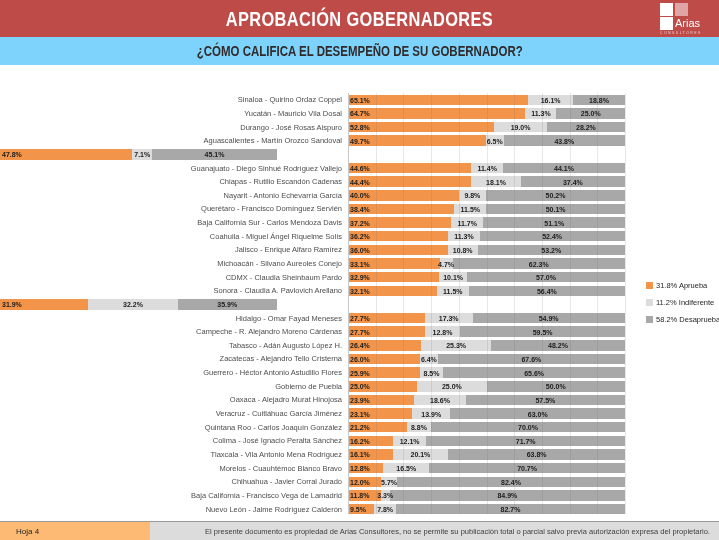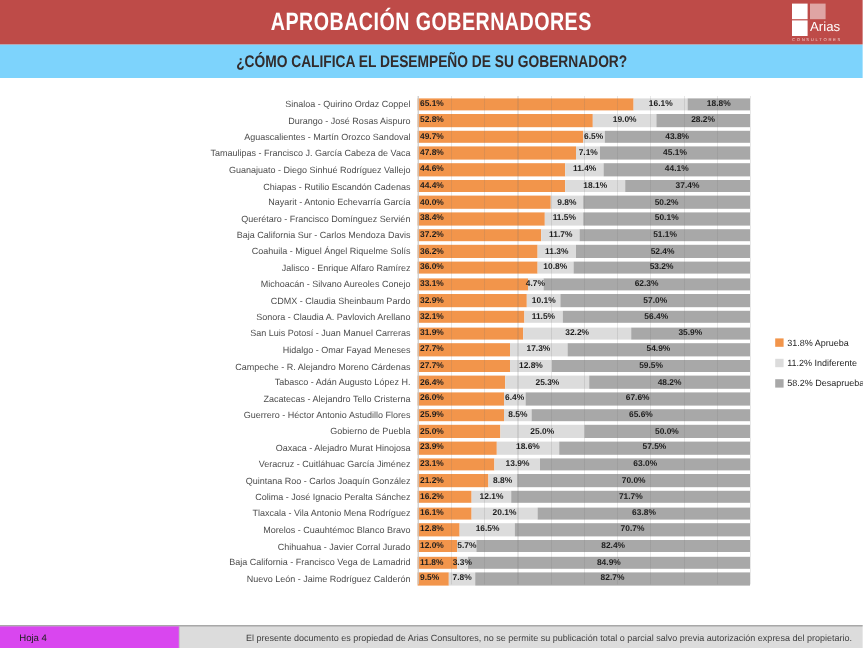--- a/index.html
+++ b/index.html
@@ -18,21 +18,21 @@
   .logo .sq3 { left:2px; top:14px; }
   .logo .brand { position:absolute; left:17px; top:14px; color:#fff; font-size:11px; line-height:13px; }
   .logo .brand-sub { position:absolute; left:2px; top:28px; color:rgba(255,255,255,.75);
                      font-size:3.5px; letter-spacing:1.4px; white-space:nowrap; }
 
   
   .subband { height:28px; background:#7dd3fc; display:flex; align-items:center; justify-content:center; }
   .subtitle { color:#322B2B; font-size:14px; font-weight:bold; transform:scaleX(.82); white-space:nowrap; }
 
   
-  .chart-wrap { position:relative; margin-top:15px; width:719px; }
+  .chart-wrap { position:relative; margin-top:28px; width:719px; }
   .gridoverlay { position:absolute; top:0; bottom:2px; left:348px; width:278px;
                  border-left:1px solid #c9c9c9; pointer-events:none; z-index:5;
                  background:repeating-linear-gradient(to right, transparent 0, transparent 26.7px,
                    rgba(110,110,110,.16) 26.7px, rgba(110,110,110,.16) 27.7px); }
   .row { display:flex; align-items:center; height:13.65px; }
   .rowlabel { width:348px; text-align:right; padding-right:6px; font-size:7.5px; color:#4d4d4d; white-space:nowrap; }
   .track { position:relative; width:277px; height:10.5px; display:flex; }
   .seg { height:100%; position:relative; }
   .segval { position:absolute; top:50%; font-size:7px; font-weight:bold; color:#1c1c1c; white-space:nowrap; z-index:6; }
   .segval.first { left:2px; transform:translateY(-50%); }
@@ -40,21 +40,21 @@
 
   
   .legend { position:absolute; left:646px; top:281px; }
   .legend-item { display:flex; align-items:center; margin-bottom:8px; }
   .legend-swatch { width:7px; height:7px; margin-right:3px; flex:none; }
   .legend-label { font-size:7.5px; color:#262626; white-space:nowrap; }
 
   
   .footer { position:absolute; left:0; right:0; bottom:0; height:19px; background:#DCDCDC;
             border-top:1px solid #9a9a9a; display:flex; align-items:center; }
-  .hoja { width:150px; height:100%; background:#d946ef; display:flex; align-items:center;
+  .hoja { width:150px; height:100%; background:#fdba74; display:flex; align-items:center;
           padding-left:16px; font-size:8px; color:#222; border-right:1px solid #c6c6c6; }
   .footnote { flex:1; text-align:center; font-size:7.5px; color:#3d3d3d; padding-left:50px; padding-right:4px; white-space:nowrap; }
 </style>
 </head>
 <body>
 
 <div class="page">
 
   <div class="header">
     <div class="title">APROBACIÓN GOBERNADORES</div>
@@ -81,20 +81,34 @@
             </div>
             <div class="seg" style="width: 16.1%; background: rgb(220, 220, 220);">
               <span class="segval center">16.1%</span>
             </div>
             <div class="seg" style="width: 18.8%; background: rgb(168, 168, 168);">
               <span class="segval center">18.8%</span>
             </div>
           </div>
         </div>
         <div class="row">
+          <div class="rowlabel">Yucatán - Mauricio Vila Dosal</div>
+          <div class="track">
+            <div class="seg" style="width: 64.7%; background: rgb(242, 149, 75);">
+              <span class="segval first">64.7%</span>
+            </div>
+            <div class="seg" style="width: 11.3%; background: rgb(220, 220, 220);">
+              <span class="segval center">11.3%</span>
+            </div>
+            <div class="seg" style="width: 25%; background: rgb(168, 168, 168);">
+              <span class="segval center">25.0%</span>
+            </div>
+          </div>
+        </div>
+        <div class="row">
           <div class="rowlabel">Durango - José Rosas Aispuro</div>
           <div class="track">
             <div class="seg" style="width: 52.8%; background: rgb(242, 149, 75);">
               <span class="segval first">52.8%</span>
             </div>
             <div class="seg" style="width: 19%; background: rgb(220, 220, 220);">
               <span class="segval center">19.0%</span>
             </div>
             <div class="seg" style="width: 28.2%; background: rgb(168, 168, 168);">
               <span class="segval center">28.2%</span>
@@ -109,21 +123,20 @@
             </div>
             <div class="seg" style="width: 6.5%; background: rgb(220, 220, 220);">
               <span class="segval center">6.5%</span>
             </div>
             <div class="seg" style="width: 43.8%; background: rgb(168, 168, 168);">
               <span class="segval center">43.8%</span>
             </div>
           </div>
         </div>
         <div class="row">
-          <div class="rowlabel">Tamaulipas - Francisco J. García Cabeza de Vaca</div>
           <div class="track">
             <div class="seg" style="width: 47.8%; background: rgb(242, 149, 75);">
               <span class="segval first">47.8%</span>
             </div>
             <div class="seg" style="width: 7.1%; background: rgb(220, 220, 220);">
               <span class="segval center">7.1%</span>
             </div>
             <div class="seg" style="width: 45.1%; background: rgb(168, 168, 168);">
               <span class="segval center">45.1%</span>
             </div>
@@ -263,21 +276,20 @@
             </div>
             <div class="seg" style="width: 11.5%; background: rgb(220, 220, 220);">
               <span class="segval center">11.5%</span>
             </div>
             <div class="seg" style="width: 56.4%; background: rgb(168, 168, 168);">
               <span class="segval center">56.4%</span>
             </div>
           </div>
         </div>
         <div class="row">
-          <div class="rowlabel">San Luis Potosí - Juan Manuel Carreras</div>
           <div class="track">
             <div class="seg" style="width: 31.9%; background: rgb(242, 149, 75);">
               <span class="segval first">31.9%</span>
             </div>
             <div class="seg" style="width: 32.2%; background: rgb(220, 220, 220);">
               <span class="segval center">32.2%</span>
             </div>
             <div class="seg" style="width: 35.9%; background: rgb(168, 168, 168);">
               <span class="segval center">35.9%</span>
             </div>

